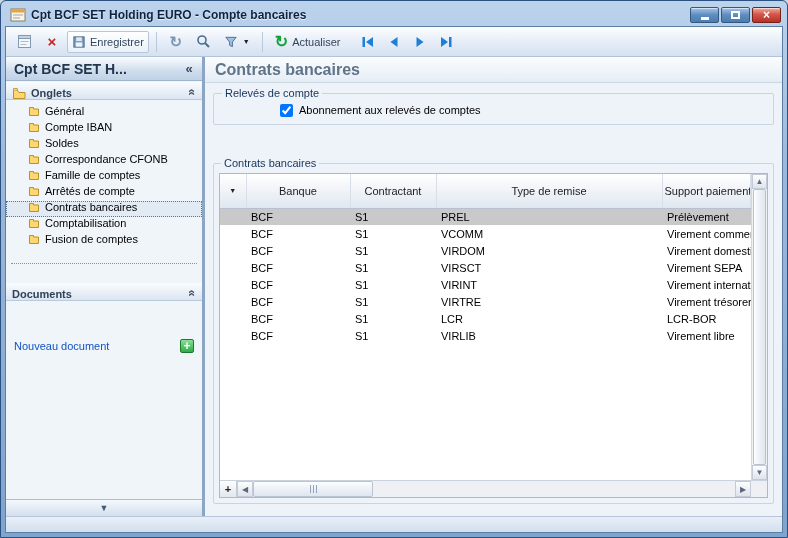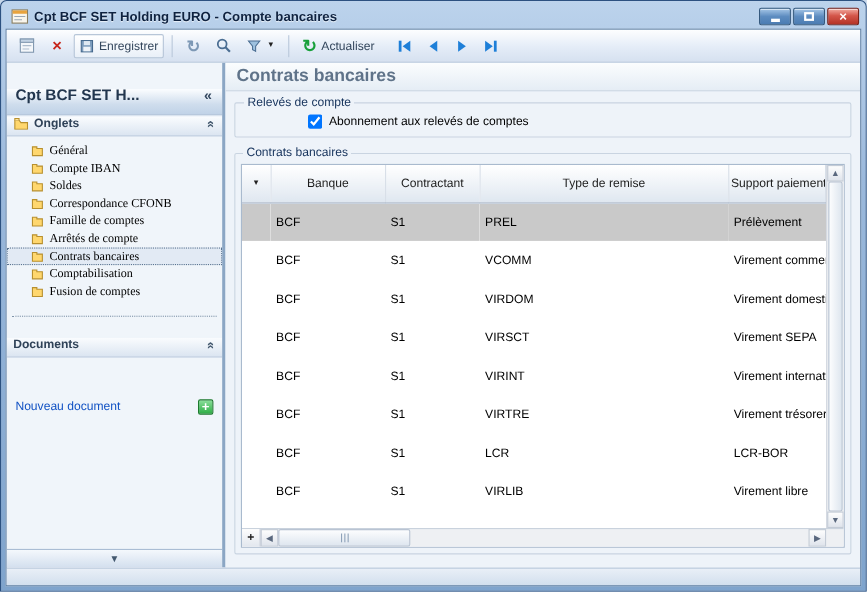--- a/index.html
+++ b/index.html
@@ -55,36 +55,36 @@
   }
   .searchbox .seltext { background:#3066c4; color:#fff; padding:0 2px; }
   .navgroup { display:flex; gap:2px; margin-left:8px; }
   .navbtn svg { display:block; }
   
   .bodyrow { flex:1; display:flex; overflow:hidden; }
   .splitter { width:3px; background:#8ba6c4; }
   
   .sidebar { width:196px; flex:0 0 196px; background:#f0f5fa; display:flex; flex-direction:column; overflow:hidden; }
   .sb-title {
-    height:24px; flex:0 0 24px; display:flex; align-items:flex-end; padding:0 5px 10px 8px;
+    height:24px; flex:0 0 24px; display:flex; align-items:center; padding:0 5px 0 8px;
     background:linear-gradient(180deg,#fbfdff,#cfdded 60%,#c0d2e7);
-    border-bottom:1px solid #9db4cf; font-size:14px; font-weight:bold; color:#22364e; white-space:nowrap;margin-top:24px;
+    border-bottom:1px solid #9db4cf; font-size:14px; font-weight:bold; color:#22364e; white-space:nowrap;
   }
   .sb-title .sp { flex:1; }
   .collapse-btn { width:16px; text-align:center; color:#33475f; font-weight:bold; font-size:13px; }
   .group-hd {
-    height:19px; flex:0 0 19px; display:flex; align-items:flex-start; gap:5px; padding:0 6px;
+    height:19px; flex:0 0 19px; display:flex; align-items:flex-end; gap:5px; padding:0 6px;
     background:linear-gradient(180deg,#fafcfe,#dbe5f1);
     border-top:1px solid #eef4fa; border-bottom:1px solid #b9c9dd;
     font-weight:bold; color:#2f4258;
   }
   .group-hd .sp { flex:1; }
   .chev { display:inline-block; transform:rotate(90deg); color:#44596f; font-weight:bold; font-size:12px; }
   .items { padding-top:5px; }
-  .sitem { height:16px; display:flex; align-items:center; gap:5px; padding-left:22px; color:#000; white-space:nowrap;font-family:Liberation Serif, serif; }
+  .sitem { height:16px; display:flex; align-items:flex-start; gap:5px; padding-left:22px; color:#000; white-space:nowrap; }
   .sitem.selected { background:#e2eaf4; outline:1px dotted #5a7490; outline-offset:-1px; }
   .dotsep { border-top:1px dotted #7f93a9; margin:14px 5px 0; }
   .gap18 { height:18px; }
   .newdoc { display:flex; align-items:center; padding:6px 8px 4px;margin-top:32px; }
   .newdoc .link { color:#1353c4; flex:1; }
   .plusbtn {
     width:14px; height:14px; border:1px solid #1d7a2e; border-radius:2px;
     background:linear-gradient(180deg,#8ade9a,#2eae45); color:#fff; font-weight:bold;
     display:flex; align-items:center; justify-content:center; font-size:12px; line-height:1;
   }
@@ -93,38 +93,38 @@
     background:linear-gradient(180deg,#f4f8fc,#d3dfee); border-top:1px solid #aabdd4;
     display:flex; align-items:center; justify-content:center; color:#44596f; font-size:9px;
   }
   
   .main { flex:1; display:flex; flex-direction:column; overflow:hidden; background:#eef3f9; }
   .main-hd {
     height:26px; flex:0 0 26px; display:flex; align-items:center; padding:0 10px;
     background:linear-gradient(180deg,#fbfdfe,#e5edf5); border-bottom:1px solid #cbd6e3;
     font-size:16px; font-weight:bold; color:#5f7389;
   }
-  .content { flex:1; display:flex; flex-direction:column; padding:2px 8px 6px; overflow:hidden; }
+  .content { flex:1; display:flex; flex-direction:column; padding:2px 8px 6px; overflow:hidden;gap:24px; }
   fieldset { border:1px solid #c9d4e1; border-radius:2px; margin:2px 0 6px; padding:2px 6px 6px; }
   legend { font-size:11px; color:#16335c; padding:0 3px; margin-left:2px; }
-  .releves-row { display:flex; align-items:center; gap:6px; margin:3px 0 1px 60px; }
+  .releves-row { display:flex; gap:6px; margin:3px 0 1px 60px; }
   input[type=checkbox] { width:13px; height:13px; margin:0; }
   .contrats-fs { flex:1; display:flex; flex-direction:column; overflow:hidden; padding:4px 5px 5px; }
   .gridbox { flex:1; display:flex; flex-direction:column; overflow:hidden; border:1px solid #a9bace; background:#fff; }
   .gridmain { flex:1; display:flex; overflow:hidden; }
   .gridarea { flex:1; overflow:hidden; background:#fff; }
   table.grid { border-collapse:collapse; width:100%; table-layout:fixed; }
   .grid th {
     height:34px; background:linear-gradient(180deg,#ffffff,#dfe7f0);
     border-bottom:1px solid #b6c2d1; border-right:1px solid #d8dfe8;
     font-weight:normal; color:#1d1d1d; text-align:center; padding:0 2px;
     overflow:hidden; white-space:nowrap;
   }
   .grid th.thsel { font-size:7px; color:#222; }
-  .grid td { height:35px; padding:0 5px; white-space:nowrap; overflow:hidden; color:#000; }
+  .grid td { height:17px; padding:0 5px; white-space:nowrap; overflow:hidden; color:#000; }
   tr.sel td { background:#c9c9c9; }
   
   .vscroll { width:16px; flex:0 0 16px; background:#eef0f3; border-left:1px solid #d2d8e0; display:flex; flex-direction:column; }
   .sbtn {
     height:15px; flex:0 0 15px; background:linear-gradient(180deg,#fdfdfd,#dfe4ec);
     border:1px solid #c3cbd6; color:#5a687e; font-size:8px;
     display:flex; align-items:center; justify-content:center;
   }
   .vthumb { flex:1; margin:0 1px; background:linear-gradient(90deg,#fcfdfe,#dee6ef); border:1px solid #b9c4d3; border-radius:2px; }
   .hrow { height:17px; flex:0 0 17px; display:flex; border-top:1px solid #c9d2dd; background:#eef0f3; }

